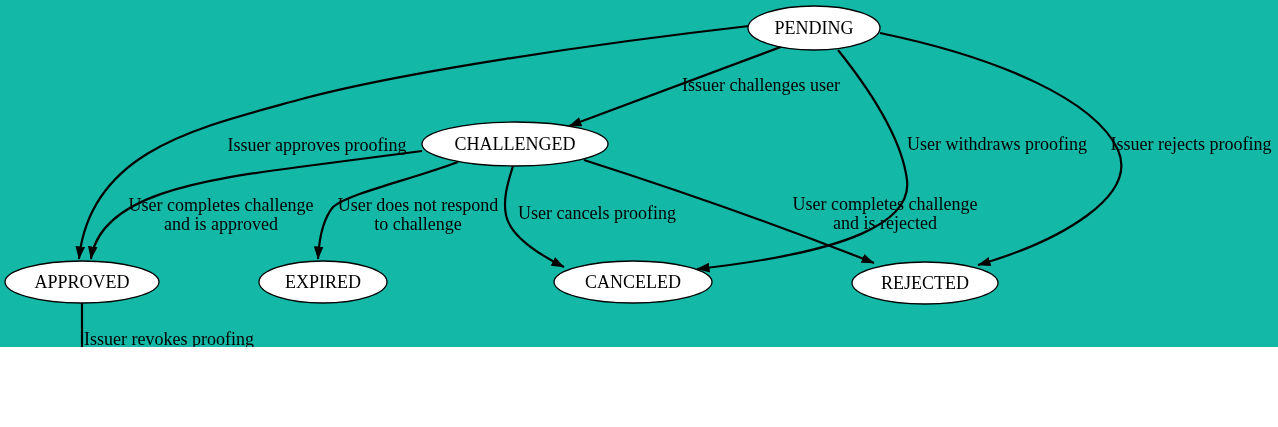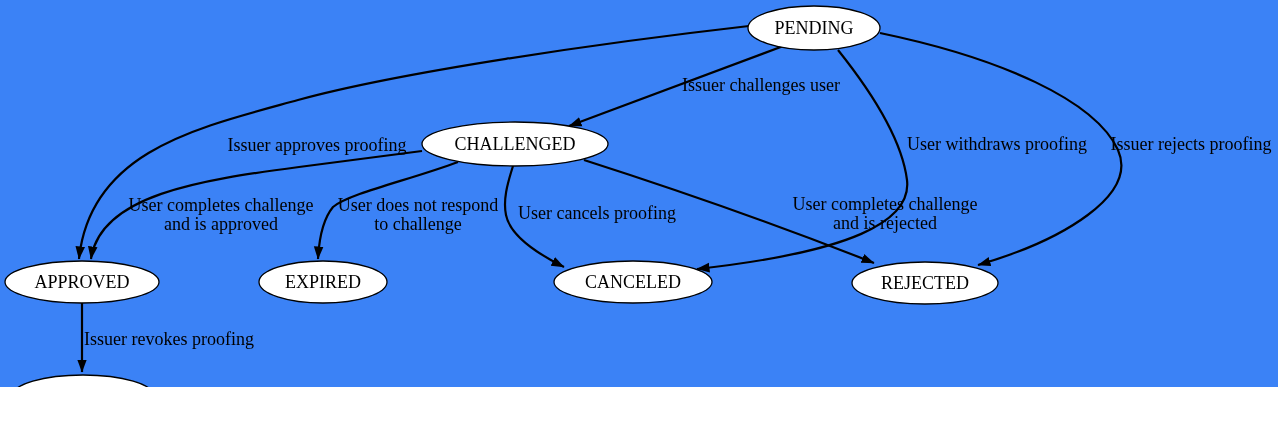--- a/index.html
+++ b/index.html
@@ -2,22 +2,22 @@
 <html><head>
 <meta charset="utf-8">
 <style>
   html, body {
     margin: 0;
     padding: 0;
     background: #ffffff;
   }
   .diagram-wrap {
     width: 1278px;
-    height: 387px;
-    background: #3b82f6;
+    height: 347px;
+    background: #14b8a6;
     overflow: hidden;
   }
   svg { display: block; }
   .node-ellipse {
     fill: #ffffff;
     stroke: #000000;
     stroke-width: 1.3;
   }
   .edge-path {
     fill: none;

